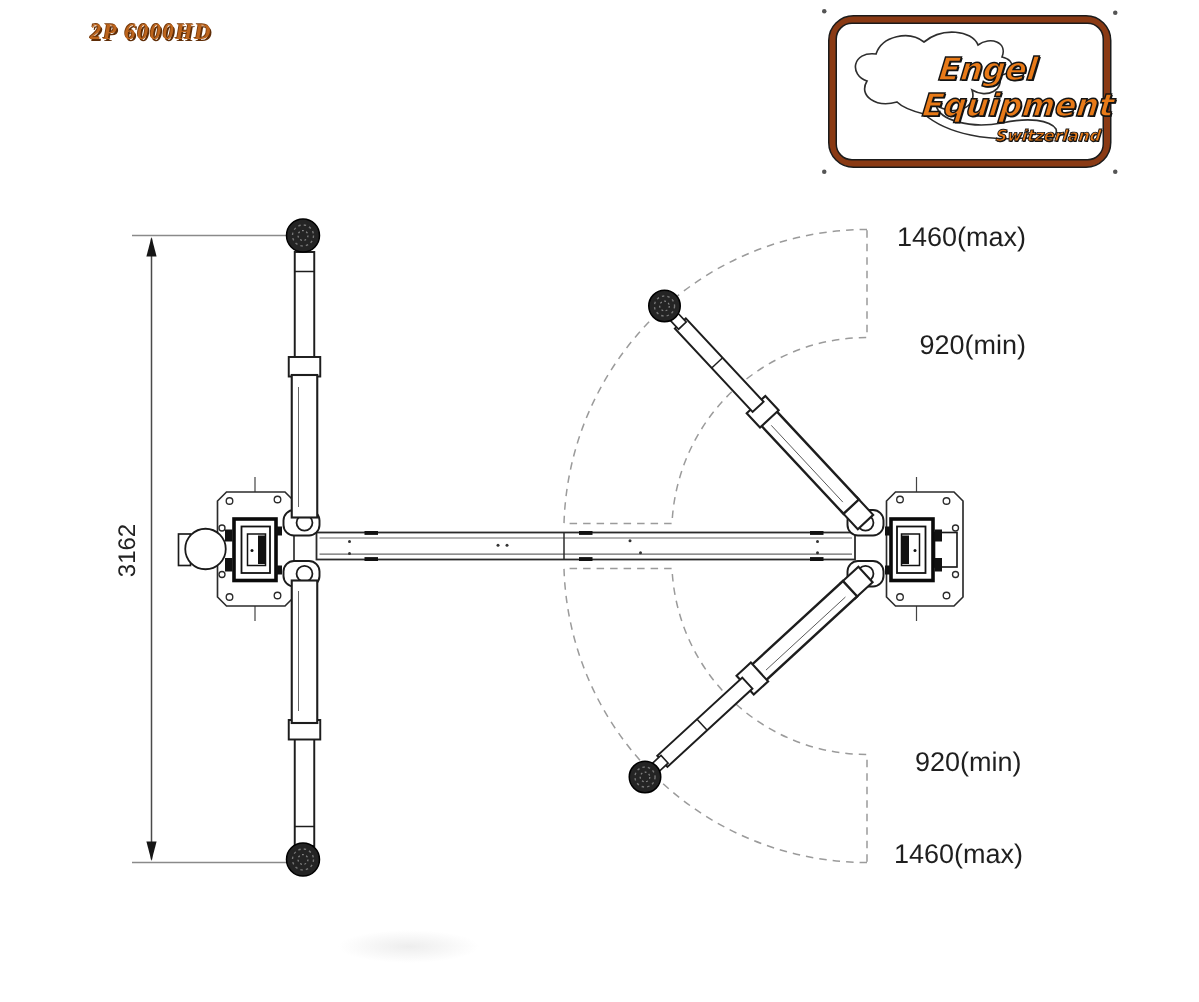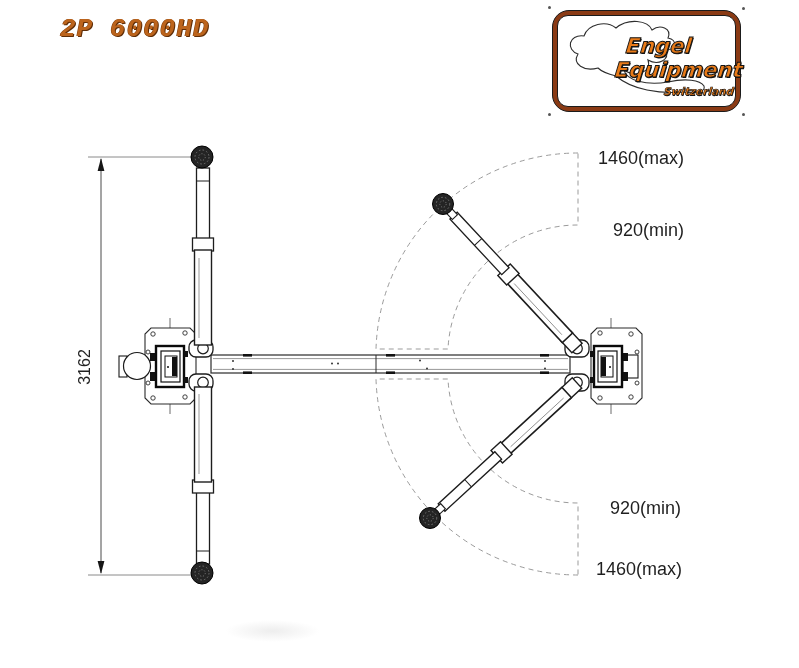--- a/index.html
+++ b/index.html
@@ -1,21 +1,21 @@
 <!DOCTYPE html>
 <html><head>
 <meta charset="utf-8">
 <style>
   html,body{margin:0;padding:0;background:#fff;}
   #canvas{position:relative;width:799px;height:668px;background:#ffffff;overflow:hidden;
           font-family:"Liberation Sans",sans-serif;}
   
   .title{position:absolute;left:60px;top:14px;
-         font-family:Liberation Mono, monospace;
-         font-style:italic;font-weight:bold;font-size:26px;letter-spacing:1px;
+         font-family:Liberation Serif, serif;
+         font-style:italic;font-weight:bold;font-size:15px;letter-spacing:1px;
          color:#bc641c;text-shadow:1px 1px 0 #5f2d07, -0.5px -0.5px 0 #7a3c0c;}
   
   .logo{position:absolute;left:552px;top:10px;width:189px;height:102px;}
   .logo .frame-outer{position:absolute;inset:0;border:1.5px solid #1b1b1b;border-radius:17px;background:#8a3a14;}
   .logo .frame-inner{position:absolute;inset:5px;border:1.5px solid #1b1b1b;border-radius:11px;background:#ffffff;}
   .logo .art{position:absolute;left:8px;top:6px;}
   .logo .word{position:absolute;font-family:"DejaVu Sans","Liberation Sans",sans-serif;
               font-weight:bold;font-style:italic;color:#e87a18;transform:skewX(-6deg);
               -webkit-text-stroke:1px #141414;text-shadow:1px 1px 0 #141414;line-height:1;}
   .logo .w1{left:74px;top:26px;font-size:21px;}

